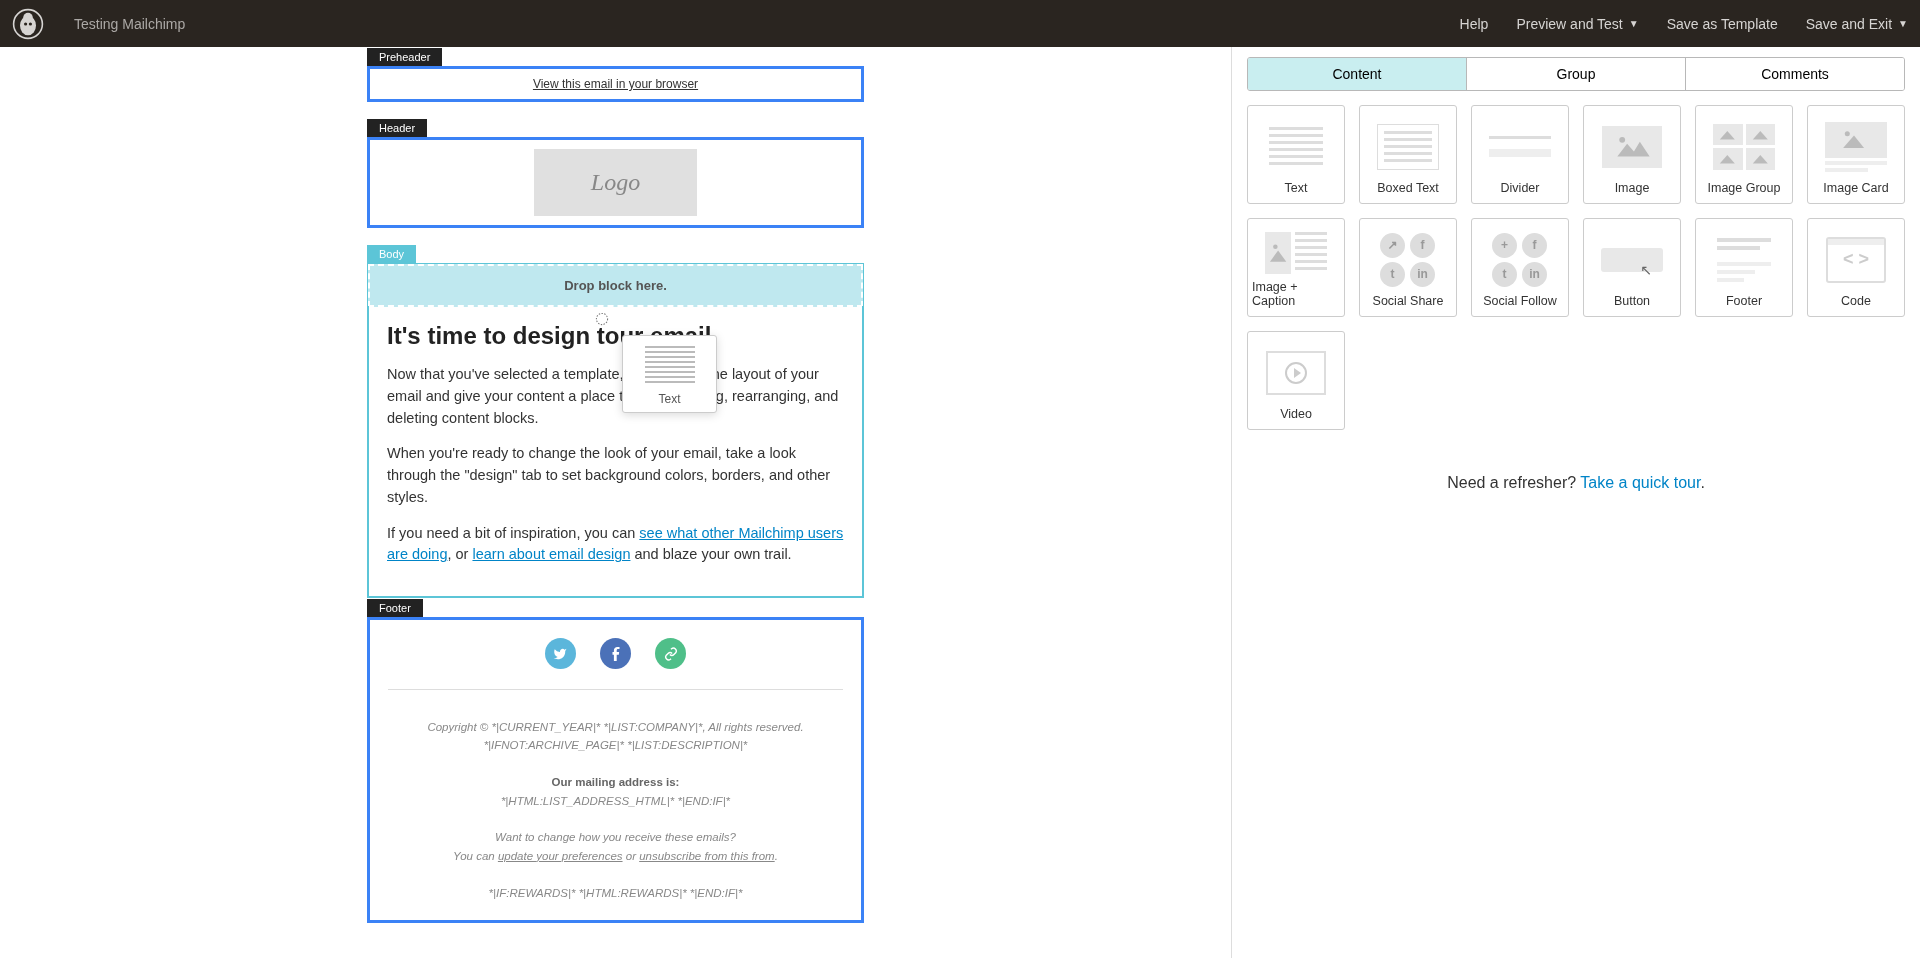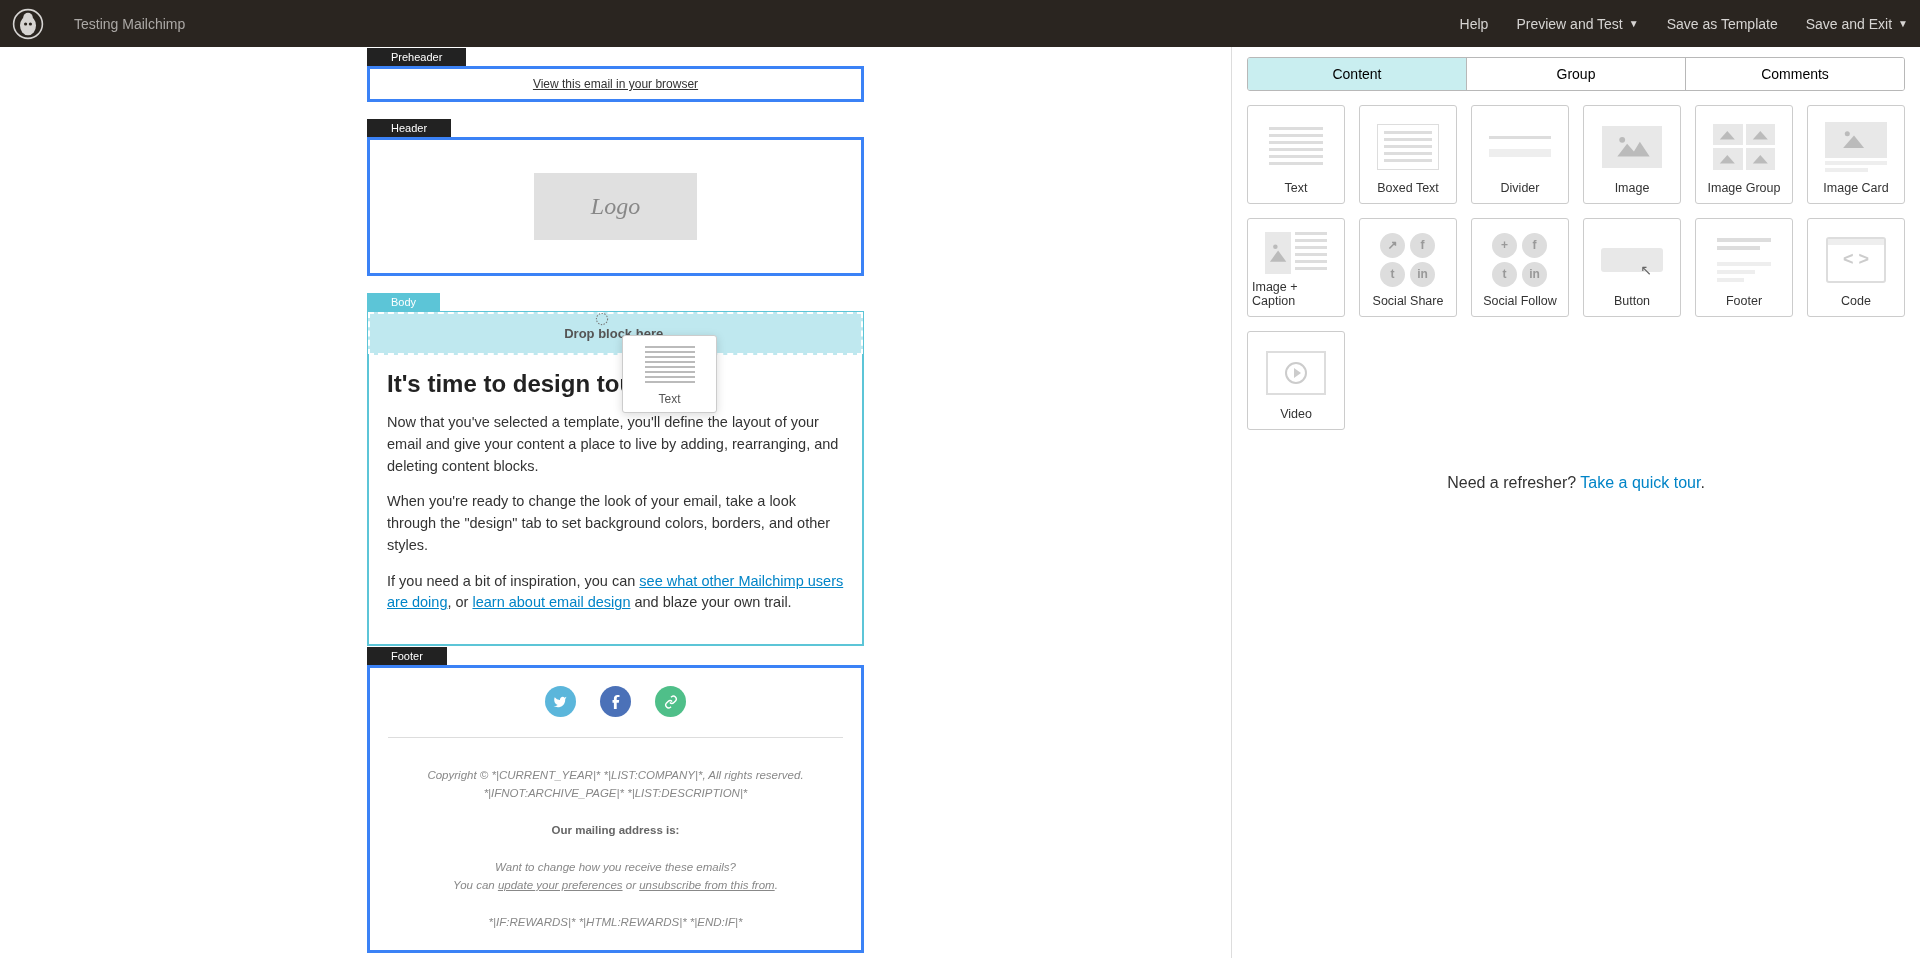--- a/index.html
+++ b/index.html
@@ -15,28 +15,28 @@
 
 
 .main { display: flex; height: calc(100% - 47px); position: absolute; top: 47px; left: 0; right: 0; bottom: 0; }
 .left { flex: 1; background: #fff; position: relative; overflow: hidden; border-right: 1px solid #ddd; }
 .right { width: 688px; background: #fff; }
 
 
 .canvas-wrap { padding-top: 0; display: flex; justify-content: center; }
 .canvas { width: 497px; }
 
-.sectlabel { display: inline-block; background: #222; color: #fff; font-size: 11px; padding: 3px 24px; min-width: 40px; }
+.sectlabel { display: inline-block; background: #222; color: #fff; font-size: 11px; padding: 3px 12px; min-width: 40px; }
 .sectlabel.body { background: #5cc5d7; color: #fff; }
 
 .email-box { border: 3px solid #3b82f6; background: #fff; margin-bottom: 16px; }
 .preheader-box { padding: 8px; text-align: center; font-size: 12px; }
 .preheader-box a { color: #333; text-decoration: underline; }
 
-.header-box { padding: 28px; }
+.header-box { padding: 4px; }
 .logo-ph { width: 163px; height: 67px; background: #e0e0e0; margin: 5px auto; display: flex; align-items: center; justify-content: center; color: #888; font-size: 24px; font-style: italic; font-family: Georgia, serif; }
 
 .dropzone { background: #bfe8ef; border: 2px dashed #fff; text-align: center; padding: 12px; font-weight: bold; color: #555; font-size: 13px; margin: -1px; }
 
 .body-content { padding: 16px 18px; border: 2px solid #5cc5d7; border-top: none; }
 .body-content h2 { font-size: 24px; font-weight: bold; color: #222; margin-bottom: 14px; }
 .body-content p { font-size: 14.5px; line-height: 1.5; margin-bottom: 14px; color: #333; }
 .body-content a { color: #0084c7; text-decoration: underline; }
 
 .footer-box { padding: 18px; }
@@ -180,20 +180,21 @@
                   <path d="M14 11a5 5 0 00-7 0l-3 3a5 5 0 007 7l1-1"></path>
                 </svg>
               </span>
           </div>
           <hr class="footer-hr">
           <div class="footer-text">
             <div>Copyright © *|CURRENT_YEAR|* *|LIST:COMPANY|*, All rights reserved.</div>
             <div>*|IFNOT:ARCHIVE_PAGE|* *|LIST:DESCRIPTION|*</div>
             <br>
             <div class="b">Our mailing address is:</div>
+            <div>*|HTML:LIST_ADDRESS_HTML|* *|END:IF|*</div>
             <br>
             <div>Want to change how you receive these emails?</div>
             <div>
               <span>You can </span><a>update your preferences</a><span> or </span><a>unsubscribe from this from</a><span>.</span>
             </div>
             <br>
             <div>*|IF:REWARDS|* *|HTML:REWARDS|* *|END:IF|*</div>
           </div>
         </div>
       </div>

